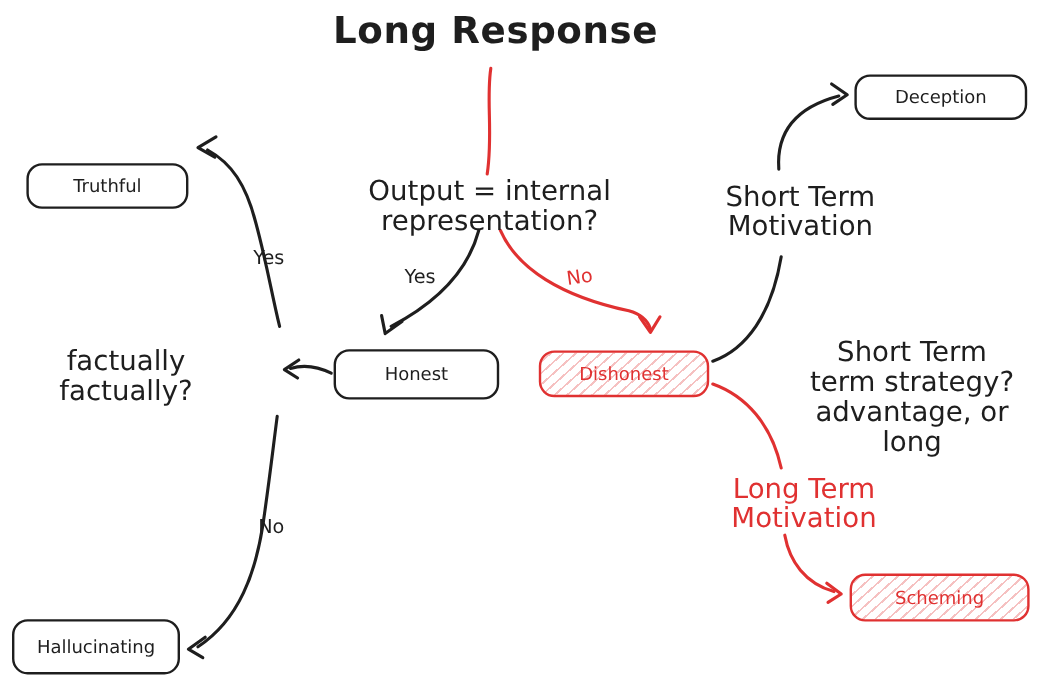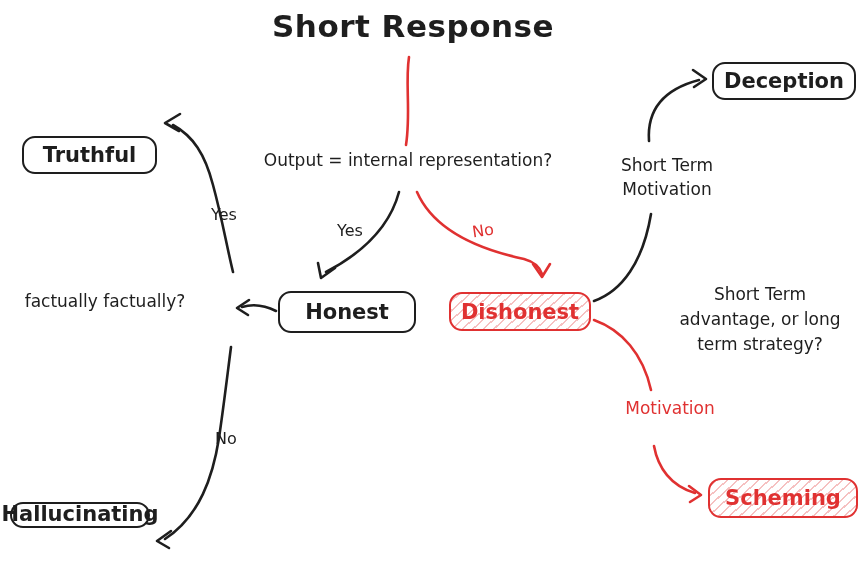--- a/index.html
+++ b/index.html
@@ -5,27 +5,27 @@
   * { margin:0; padding:0; box-sizing:border-box; }
   html,body { background:#ffffff; }
   body { font-family:"DejaVu Sans", sans-serif; color:#1e1e1e; }
   .canvas { position:relative; width:864px; height:576px; background:#ffffff; overflow:hidden; }
   .edges { position:absolute; left:0; top:0; width:864px; height:576px; }
   .edges path { fill:none; stroke-width:2.6; stroke-linecap:round; stroke-linejoin:round; }
   .title { position:absolute; left:238px; top:8px; width:350px; text-align:center;
            font-size:31px; font-weight:bold; letter-spacing:0.5px; }
   .node { position:absolute; display:flex; align-items:center; justify-content:center;
           border:2.4px solid #1e1e1e; border-radius:13px; background:#ffffff;
-          font-size:21px; font-weight:700; }
+          font-size:15px; font-weight:400; }
   .node.red { border-color:#e03131; color:#e03131; }
   .hatch { background-color:#ffffff;
            background-image:repeating-linear-gradient(318deg,
              rgba(224,49,49,0.30) 0px, rgba(224,49,49,0.30) 1.5px,
              transparent 1.5px, transparent 7px); }
-  .text { position:absolute; text-align:center; font-size:17px; line-height:25px; }
+  .text { position:absolute; text-align:center; font-size:23px; line-height:25px; }
   .small { font-size:16px; line-height:20px; }
   .red-text { color:#e03131; }
   .rot-l { transform:rotate(-8deg); }
 </style>
 </head>
 <body>
 
 <div class="canvas">
 
   <svg class="edges" viewBox="0 0 864 576">
@@ -51,21 +51,21 @@
 
     <path stroke="#1e1e1e" d="M 649 141 C 647 112 661 90 699 80"></path>
     <path stroke="#1e1e1e" d="M 693 70 L 706 79 L 694 87"></path>
 
     <path stroke="#e03131" d="M 594 320 C 622 330 643 354 651 390"></path>
 
     <path stroke="#e03131" d="M 654 446 C 658 468 671 486 695 493"></path>
     <path stroke="#e03131" d="M 689 486 L 701 495 L 690 502"></path>
   </svg>
 
-  <div class="title">Short Response</div>
+  <div class="title">Long Response</div>
 
   <div class="text" style="left:233px; top:148px; width:350px;">Output = internal representation?</div>
 
   <div class="text small" style="left:330px; top:221px; width:40px;">Yes</div>
   <div class="text small red-text rot-l" style="left:463px; top:221px; width:40px;">No</div>
 
   <div class="node" style="left:278px; top:291px; width:138px; height:42px;align-items:center;">
     <span>Honest</span>
   </div>
   <div class="node red hatch" style="left:449px; top:292px; width:142px; height:39px;">
@@ -73,36 +73,37 @@
   </div>
 
   <div class="node" style="left:22px; top:108px; width:135px; height:38px;margin-top:28px;">
     <span>Truthful</span>
   </div>
   <div class="text small" style="left:204px; top:205px; width:40px;">Yes</div>
   <div class="text" style="left:5px; top:289px; width:200px;">
     <div>factually factually?</div>
   </div>
   <div class="text small" style="left:208px; top:429px; width:36px;">No</div>
-  <div class="node" style="left:10px; top:502px; width:140px; height:26px;align-items:flex-end;">
+  <div class="node" style="left:10px; top:516px; width:140px; height:46px;">
     <span>Hallucinating</span>
   </div>
 
   <div class="node" style="left:712px; top:62px; width:144px; height:38px;">
     <span>Deception</span>
   </div>
   <div class="text" style="left:602px; top:153px; width:130px; line-height:24px;">
     <div>Short Term</div>
     <div>Motivation</div>
   </div>
   <div class="text" style="left:665px; top:282px; width:190px;">
     <div>Short Term</div>
+    <div>term strategy?</div>
     <div>advantage, or long</div>
-    <div>term strategy?</div>
   </div>
   <div class="text red-text" style="left:605px; top:396px; width:130px; line-height:24px;">
+    <div>Long Term</div>
     <div>Motivation</div>
   </div>
   <div class="node red hatch" style="left:708px; top:478px; width:150px; height:40px;">
     <span>Scheming</span>
   </div>
 
 </div>
 
 </body></html>

